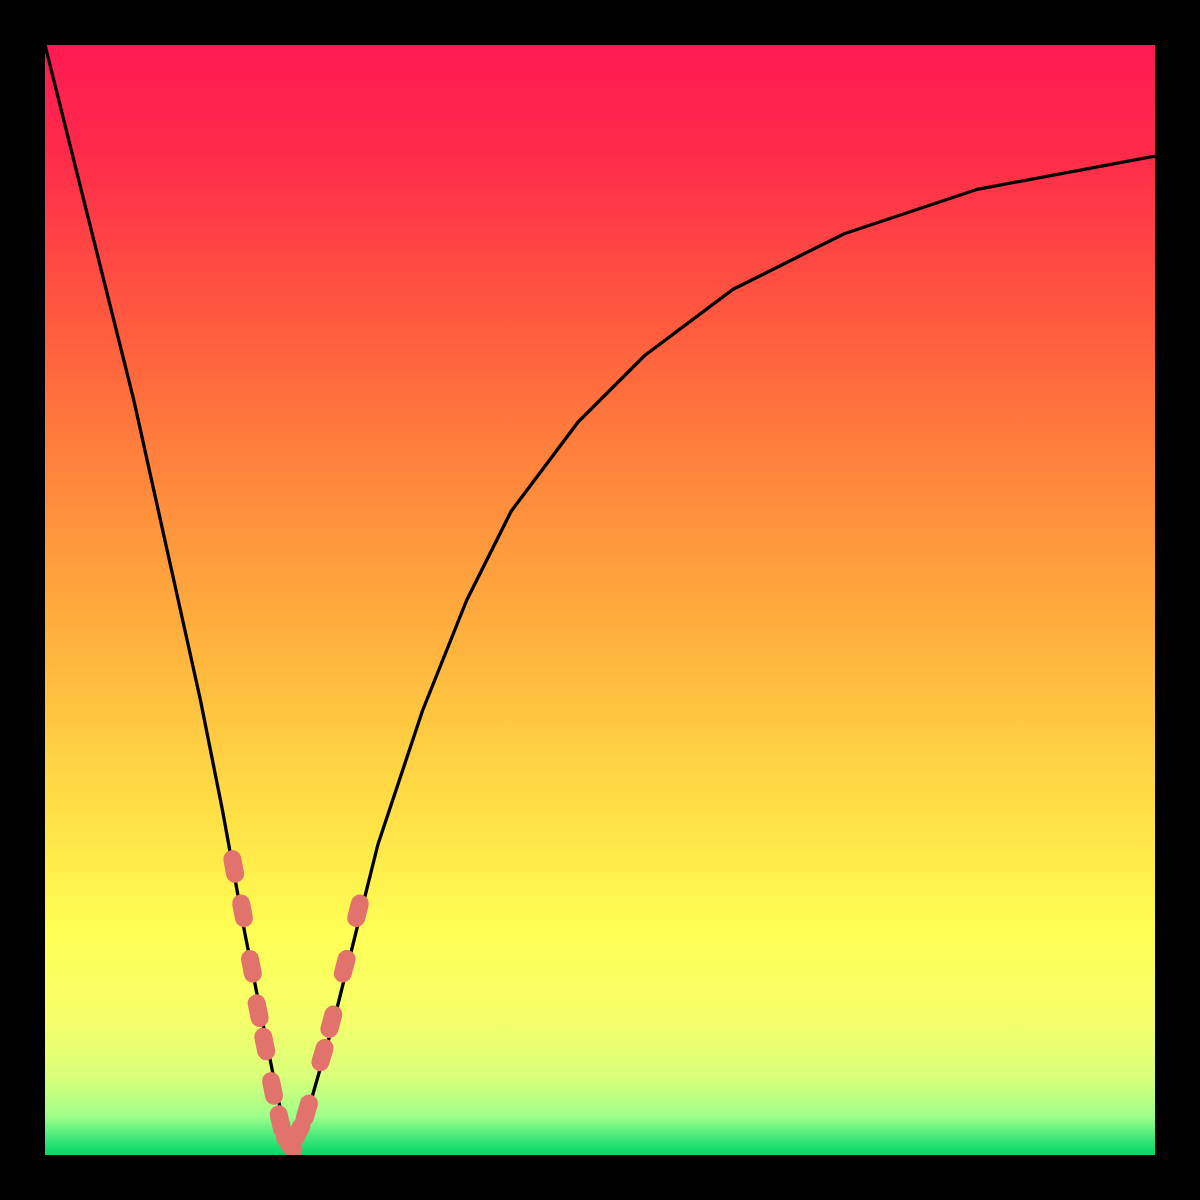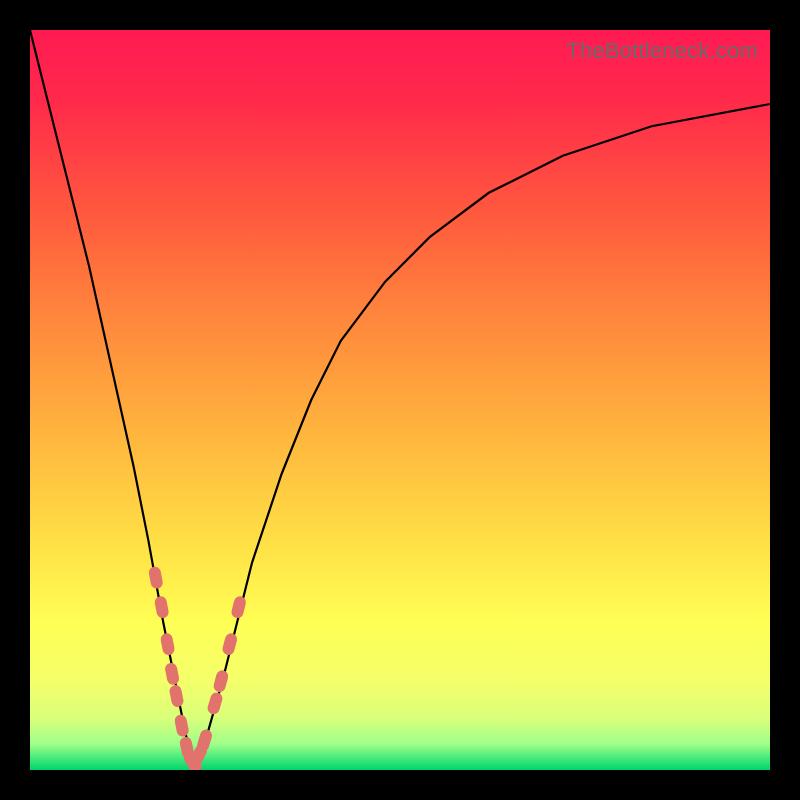--- a/index.html
+++ b/index.html
@@ -88,15 +88,14 @@
           <rect x="151.8" y="726.6" width="22" height="12" rx="6" class="marker" fill="#e2726c" transform="rotate(56.3 162.8 732.6)"></rect>
           <rect x="157.7" y="719.2" width="22" height="12" rx="6" class="marker" fill="#e2726c" transform="rotate(-63.4 168.7 725.2)"></rect>
           <rect x="163.6" y="704.4" width="22" height="12" rx="6" class="marker" fill="#e2726c" transform="rotate(-73.3 174.6 710.4)"></rect>
           <rect x="174.0" y="667.4" width="22" height="12" rx="6" class="marker" fill="#e2726c" transform="rotate(-73.3 185.0 673.4)"></rect>
           <rect x="179.9" y="645.2" width="22" height="12" rx="6" class="marker" fill="#e2726c" transform="rotate(-75.1 190.9 651.2)"></rect>
           <rect x="188.8" y="608.2" width="22" height="12" rx="6" class="marker" fill="#e2726c" transform="rotate(-75.1 199.8 614.2)"></rect>
           <rect x="197.7" y="571.2" width="22" height="12" rx="6" class="marker" fill="#e2726c" transform="rotate(-76.0 208.7 577.2)"></rect>
         </g>
     </svg>
 
-    <div class="attribution">TheBottleneck.com</div>
   </div>
 </div>
 
 </body></html>

